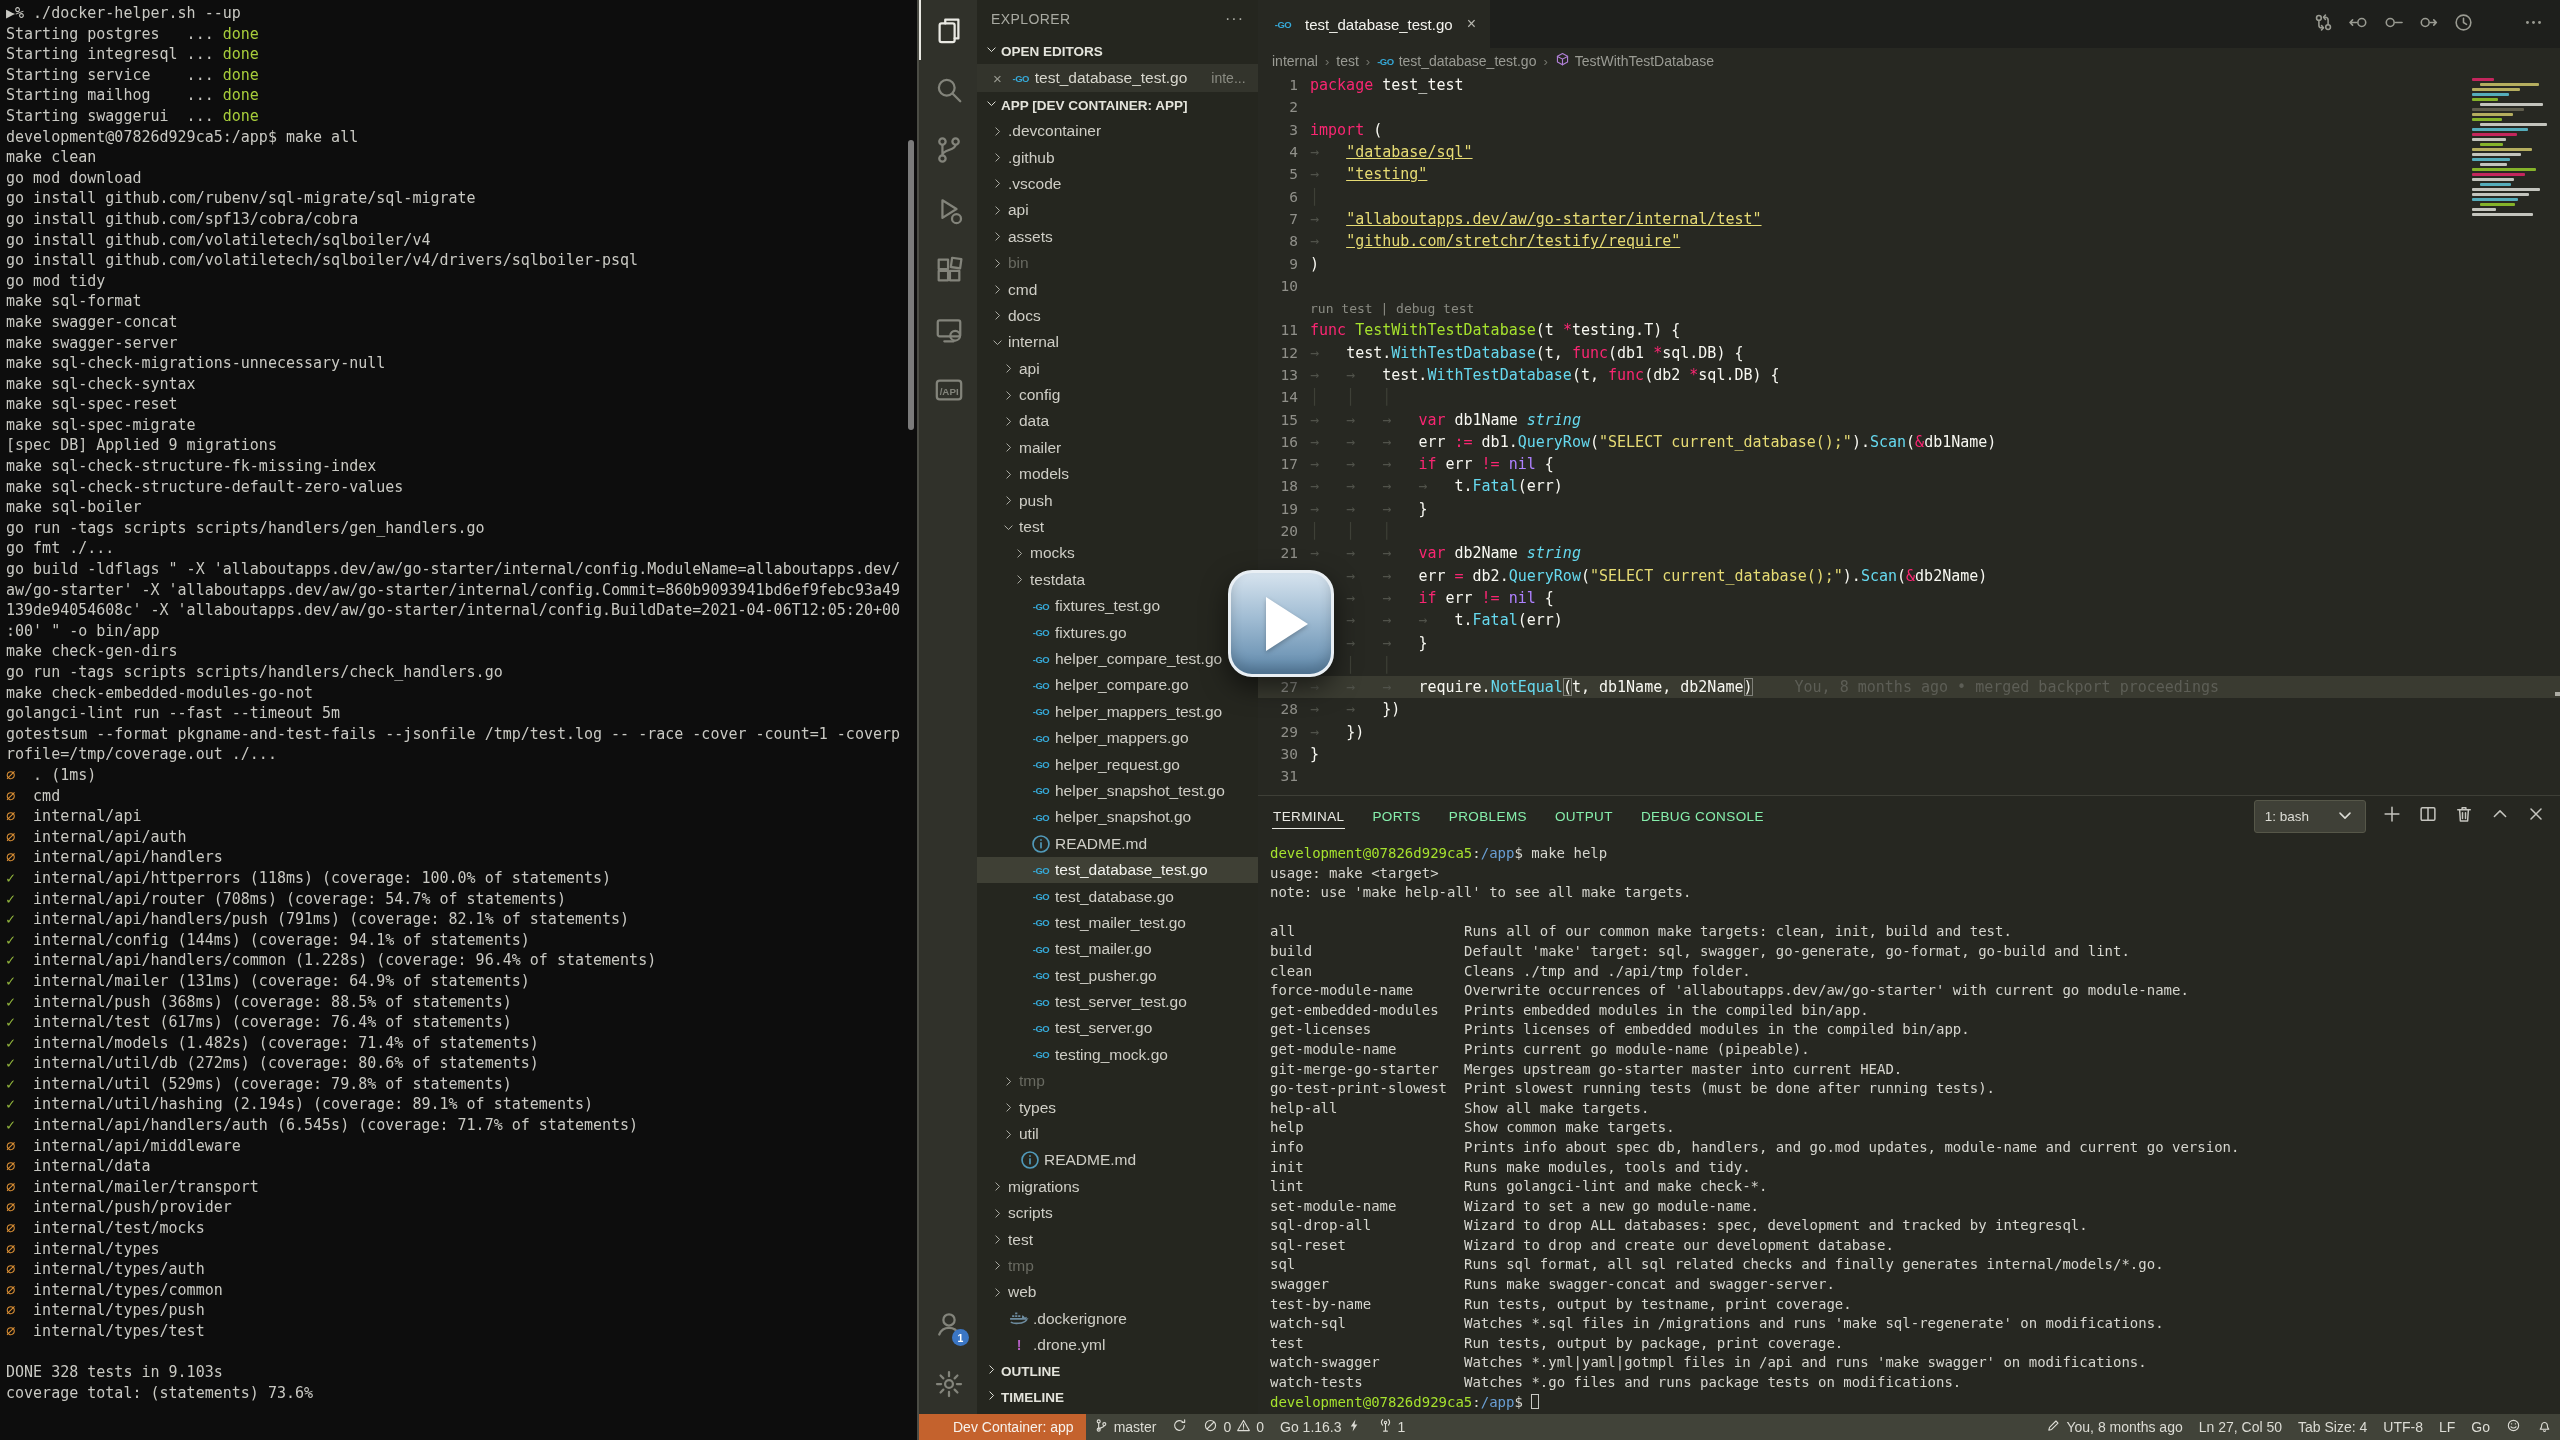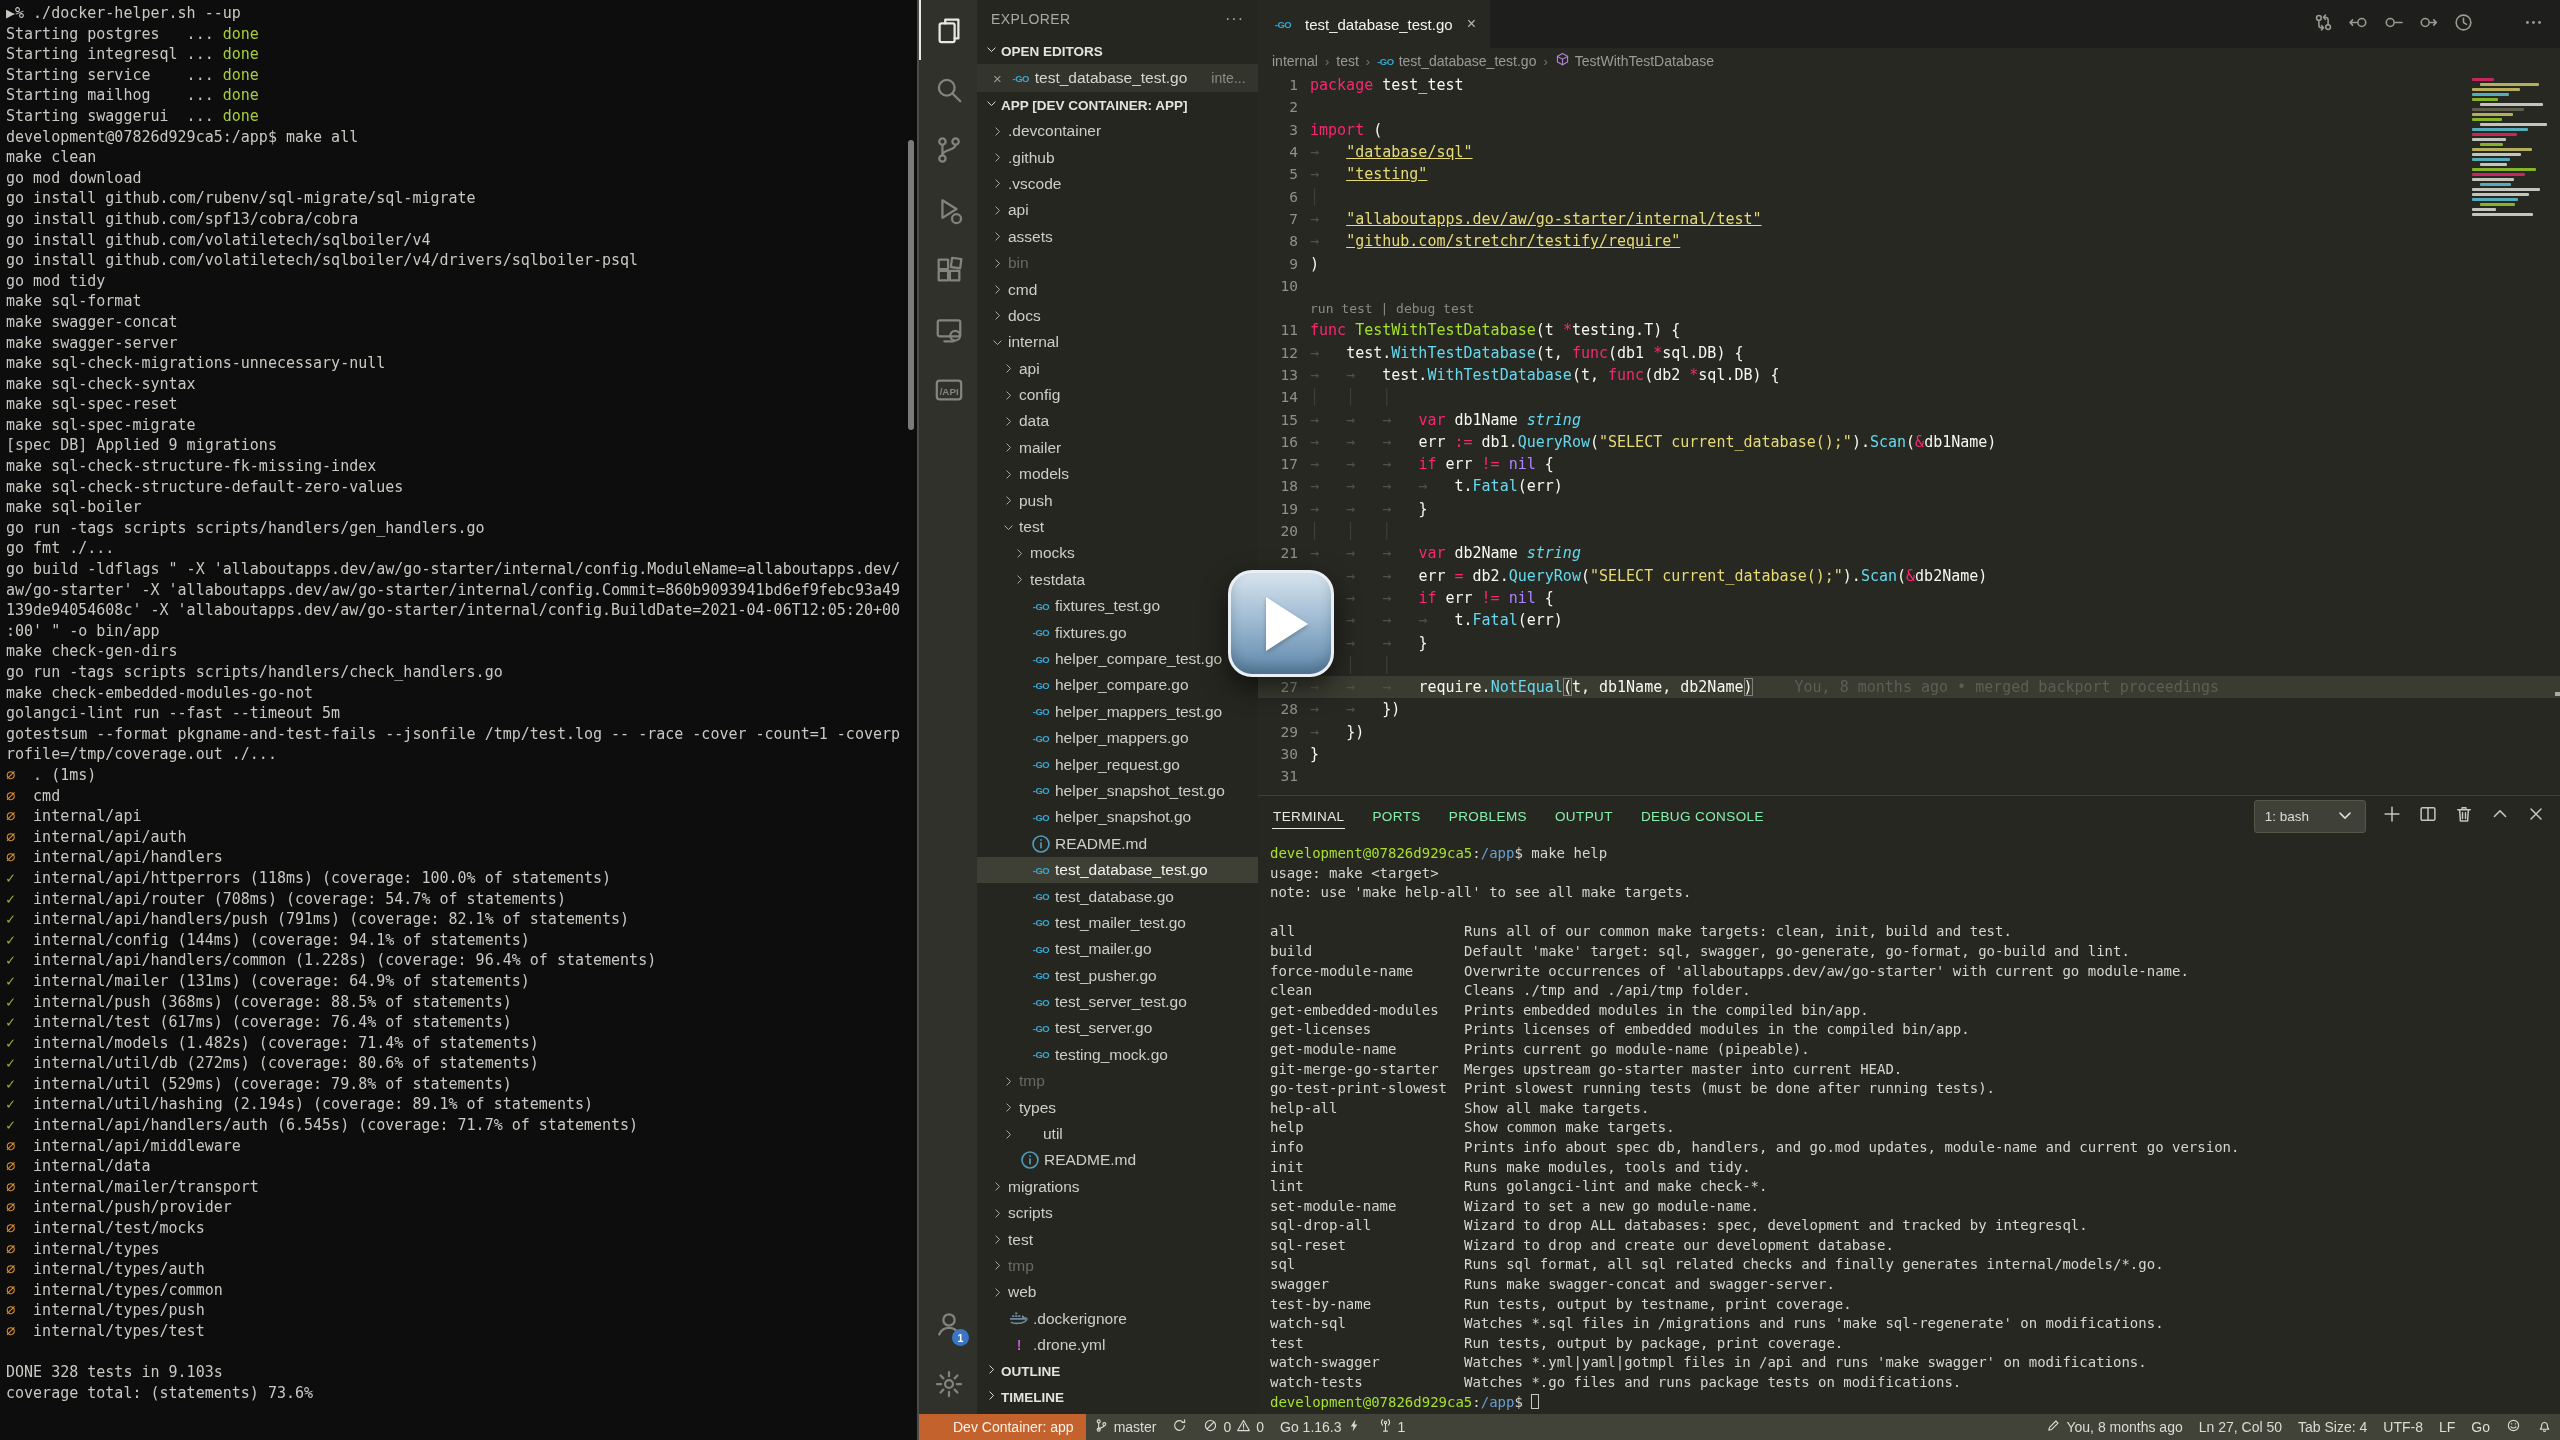--- a/index.html
+++ b/index.html
@@ -446,21 +446,21 @@
               <path d="M6 3.5L10.5 8 6 12.5"></path>
             </svg>
             <span class="lbl">tmp</span>
           </div>
           <div class="trow" style="padding-left: 25px;">
             <svg class="chev" viewBox="0 0 16 16" fill="none" stroke="currentColor" stroke-width="1.2" stroke-linecap="round" stroke-linejoin="round">
               <path d="M6 3.5L10.5 8 6 12.5"></path>
             </svg>
             <span class="lbl">types</span>
           </div>
-          <div class="trow" style="padding-left: 25px; gap: 24px;">
+          <div class="trow" style="padding-left: 25px;">
             <svg class="chev" viewBox="0 0 16 16" fill="none" stroke="currentColor" stroke-width="1.2" stroke-linecap="round" stroke-linejoin="round">
               <path d="M6 3.5L10.5 8 6 12.5"></path>
             </svg>
             <span class="lbl">util</span>
           </div>
           <div class="trow" style="padding-left: 25px;">
             <span style="width:17px;flex:none"></span>
             <span class="fic" style="color:#519aba">
               <svg class="" viewBox="0 0 16 16" fill="none" stroke="currentColor" stroke-width="1.2" stroke-linecap="round" stroke-linejoin="round">
                 <circle cx="8" cy="8" r="5.8"></circle>
@@ -688,22 +688,22 @@
                 </svg></span>
           </div>
         </div>
         <div id="pterm">
             <div class="pl"><span class="pt-g">development@07826d929ca5</span><span class="pt-p">:</span><span class="pt-b">/app</span><span class="pt-p">$ </span><span class="pt-p">make help</span></div>
             <div class="pl">usage: make &lt;target&gt;</div>
             <div class="pl">note: use 'make help-all' to see all make targets.</div>
             <div class="pl"> </div>
             <div class="pl"><span class="helpname">all</span><span>Runs all of our common make targets: clean, init, build and test.</span></div>
             <div class="pl"><span class="helpname">build</span><span>Default 'make' target: sql, swagger, go-generate, go-format, go-build and lint.</span></div>
+            <div class="pl"><span class="helpname">clean</span><span>Cleans ./tmp and ./api/tmp folder.</span></div>
             <div class="pl"><span class="helpname">force-module-name</span><span>Overwrite occurrences of 'allaboutapps.dev/aw/go-starter' with current go module-name.</span></div>
-            <div class="pl"><span class="helpname">clean</span><span>Cleans ./tmp and ./api/tmp folder.</span></div>
             <div class="pl"><span class="helpname">get-embedded-modules</span><span>Prints embedded modules in the compiled bin/app.</span></div>
             <div class="pl"><span class="helpname">get-licenses</span><span>Prints licenses of embedded modules in the compiled bin/app.</span></div>
             <div class="pl"><span class="helpname">get-module-name</span><span>Prints current go module-name (pipeable).</span></div>
             <div class="pl"><span class="helpname">git-merge-go-starter</span><span>Merges upstream go-starter master into current HEAD.</span></div>
             <div class="pl"><span class="helpname">go-test-print-slowest</span><span>Print slowest running tests (must be done after running tests).</span></div>
             <div class="pl"><span class="helpname">help-all</span><span>Show all make targets.</span></div>
             <div class="pl"><span class="helpname">help</span><span>Show common make targets.</span></div>
             <div class="pl"><span class="helpname">info</span><span>Prints info about spec db, handlers, and go.mod updates, module-name and current go version.</span></div>
             <div class="pl"><span class="helpname">init</span><span>Runs make modules, tools and tidy.</span></div>
             <div class="pl"><span class="helpname">lint</span><span>Runs golangci-lint and make check-*.</span></div>

